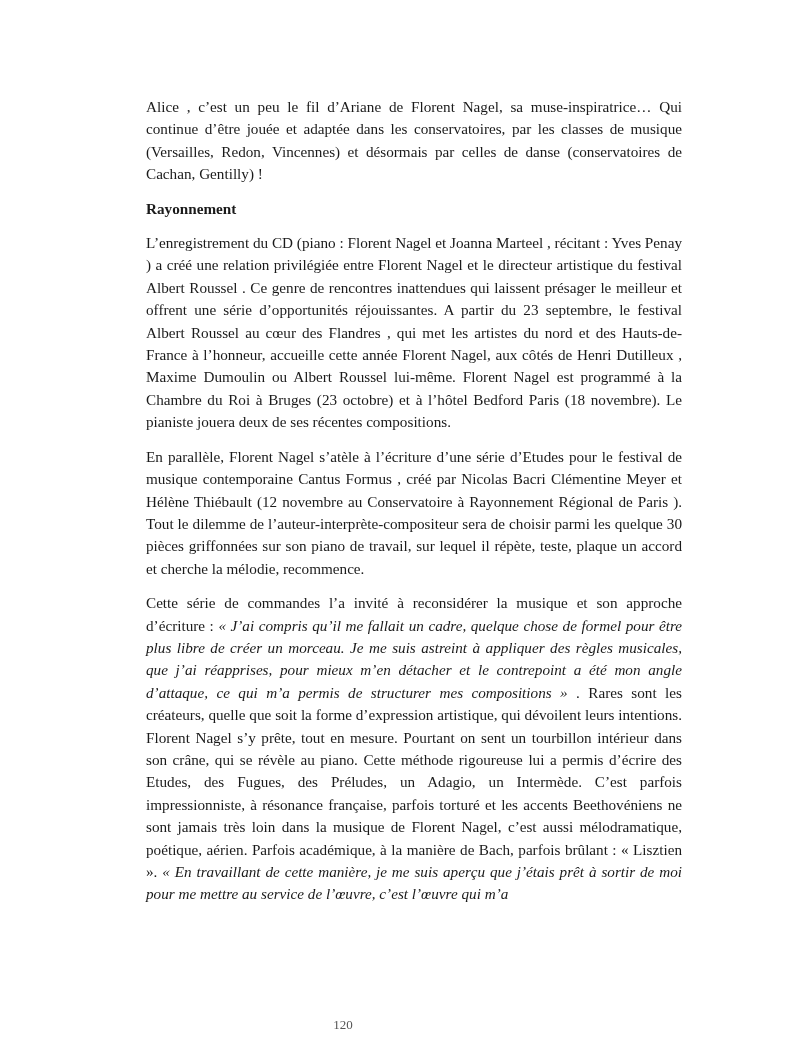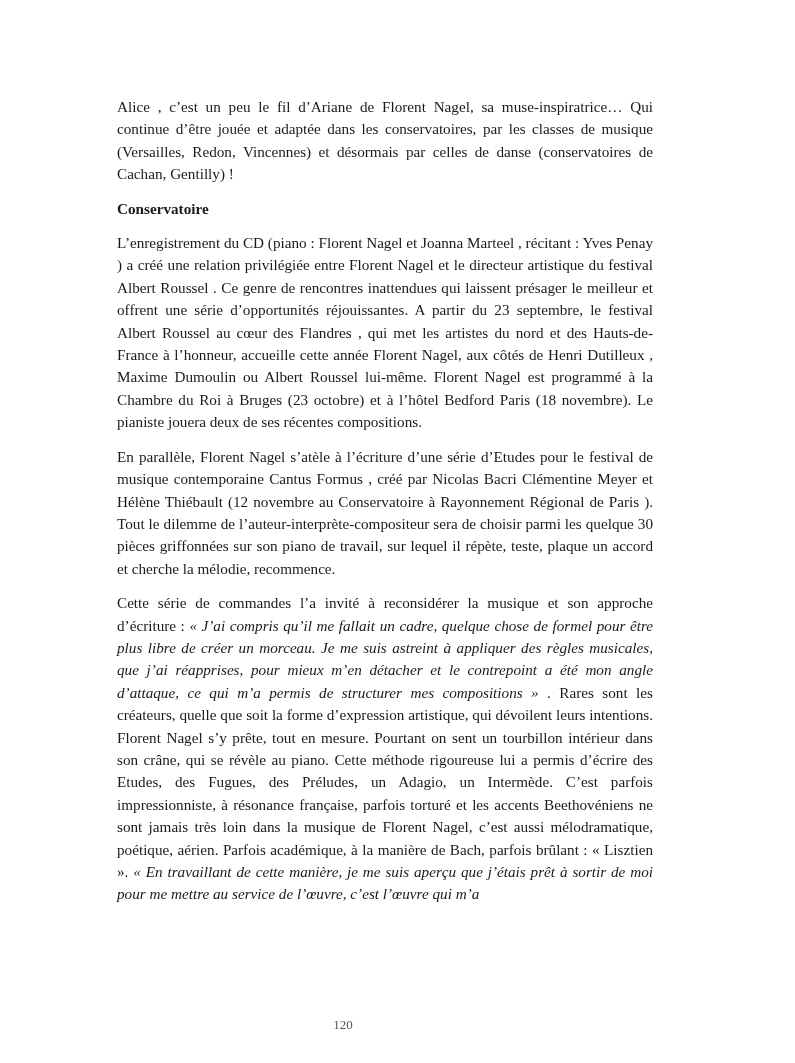--- a/index.html
+++ b/index.html
@@ -10,21 +10,21 @@
     body {
       width: 795px;
       height: 1063px;
       position: relative;
       overflow: hidden;
       font-family: "Liberation Serif", "DejaVu Serif", serif;
       color: #1a1a1a;
     }
     .page {
       position: absolute;
-      left: 117px;
+      left: 146px;
       top: 96px;
       width: 536px;
     }
     .para {
       font-size: 15.2px;
       line-height: 22.4px;
       text-align: justify;
       margin: 0 0 12px 0;
     }
     .heading {
@@ -46,21 +46,21 @@
       font-size: 13px;
       color: #555555;
     }
   </style>
 </head>
 <body>
 
 <div class="page">
   <p class="para">Alice  , c’est un peu le fil d’Ariane de Florent Nagel, sa muse-inspiratrice… Qui continue d’être jouée et adaptée dans les conservatoires, par les classes de musique (Versailles, Redon, Vincennes) et désormais par celles de danse (conservatoires de Cachan, Gentilly) !</p>
 
-  <p class="heading">Conservatoire</p>
+  <p class="heading">Rayonnement</p>
 
   <p class="para">L’enregistrement du CD (piano : Florent Nagel et Joanna Marteel  , récitant : Yves Penay ) a créé une relation privilégiée entre Florent Nagel et le directeur artistique du festival Albert Roussel . Ce genre de rencontres inattendues qui laissent présager le meilleur et offrent une série d’opportunités réjouissantes. A partir du 23 septembre, le festival Albert Roussel au cœur des Flandres , qui met les artistes du nord et des Hauts-de-France à l’honneur, accueille cette année Florent Nagel, aux côtés de Henri Dutilleux , Maxime Dumoulin ou Albert Roussel lui-même. Florent Nagel est programmé à la Chambre du Roi à Bruges (23 octobre) et à l’hôtel Bedford Paris (18 novembre). Le pianiste jouera deux de ses récentes compositions.</p>
 
   <p class="para">En parallèle, Florent Nagel s’atèle à l’écriture d’une série d’Etudes pour le festival de musique contemporaine Cantus Formus , créé par Nicolas Bacri Clémentine Meyer et Hélène Thiébault (12 novembre au Conservatoire à Rayonnement Régional de Paris ). Tout le dilemme de l’auteur-interprète-compositeur sera de choisir parmi les quelque 30 pièces griffonnées sur son piano de travail, sur lequel il répète, teste, plaque un accord et cherche la mélodie, recommence.</p>
 
   <p class="para"><span>Cette série de commandes l’a invité à reconsidérer la musique et son approche d’écriture : </span><span class="quote">« J’ai compris qu’il me fallait un cadre, quelque chose de formel pour être plus libre de créer un morceau. Je me suis astreint à appliquer des règles musicales, que j’ai réapprises, pour mieux m’en détacher et le contrepoint a été mon angle d’attaque, ce qui m’a permis de structurer mes compositions »</span><span> . Rares sont les créateurs, quelle que soit la forme d’expression artistique, qui dévoilent leurs intentions. Florent Nagel s’y prête, tout en mesure. Pourtant on sent un tourbillon intérieur dans son crâne, qui se révèle au piano. Cette méthode rigoureuse lui a permis d’écrire des Etudes, des Fugues, des Préludes, un Adagio, un Intermède. C’est parfois impressionniste, à résonance française, parfois torturé et les accents Beethovéniens ne sont jamais très loin dans la musique de Florent Nagel, c’est aussi mélodramatique, poétique, aérien. Parfois académique, à la manière de Bach, parfois brûlant : « Lisztien ».  </span><span class="quote">« En travaillant de cette manière, je me suis aperçu que j’étais prêt à sortir de moi pour me mettre au service de l’œuvre, c’est l’œuvre qui m’a</span></p>
 </div>
 
 <div class="page-number">120</div>
 

